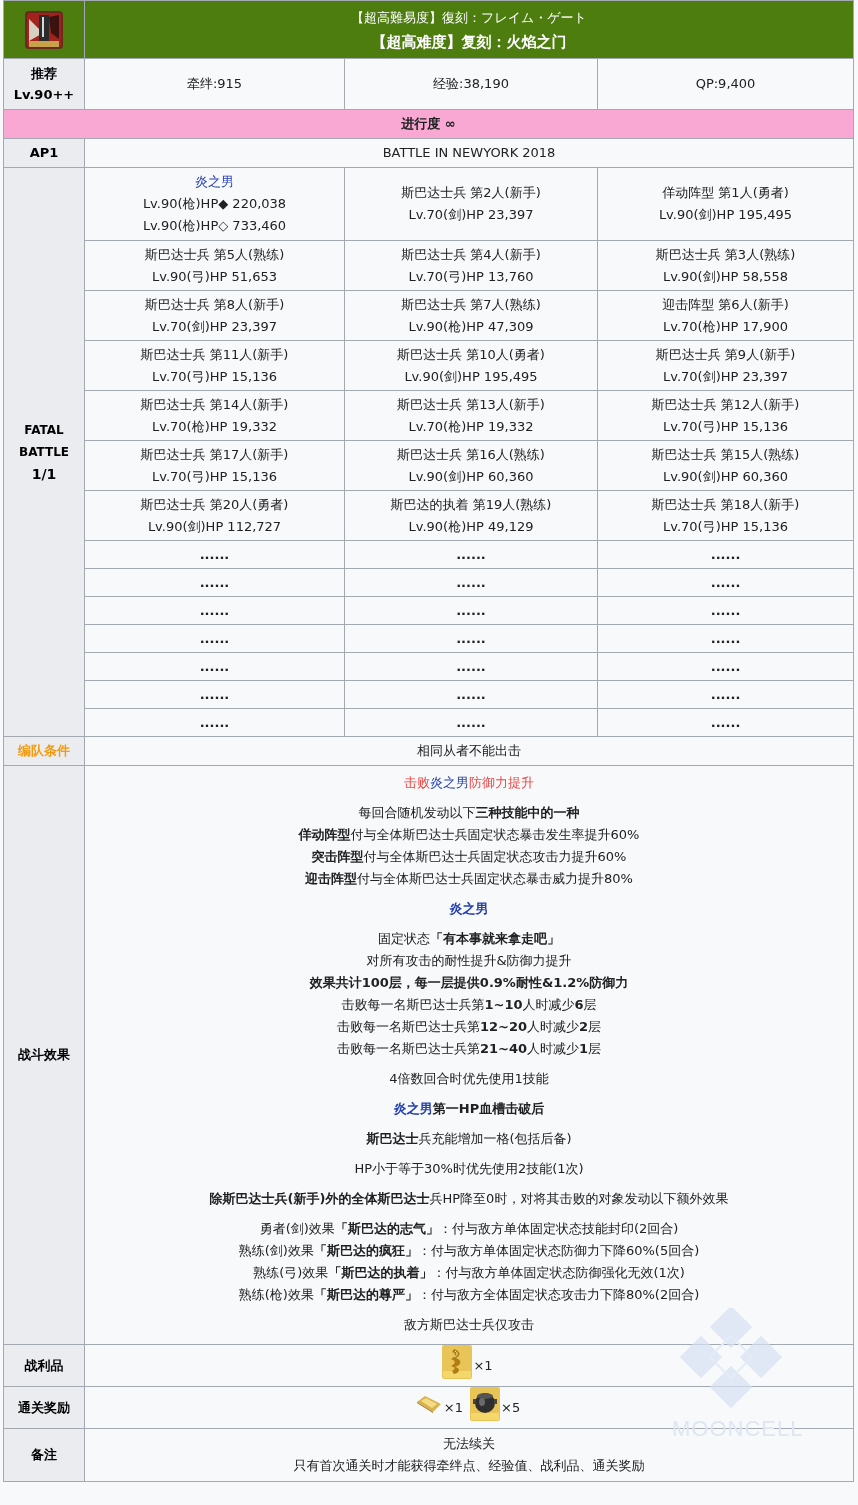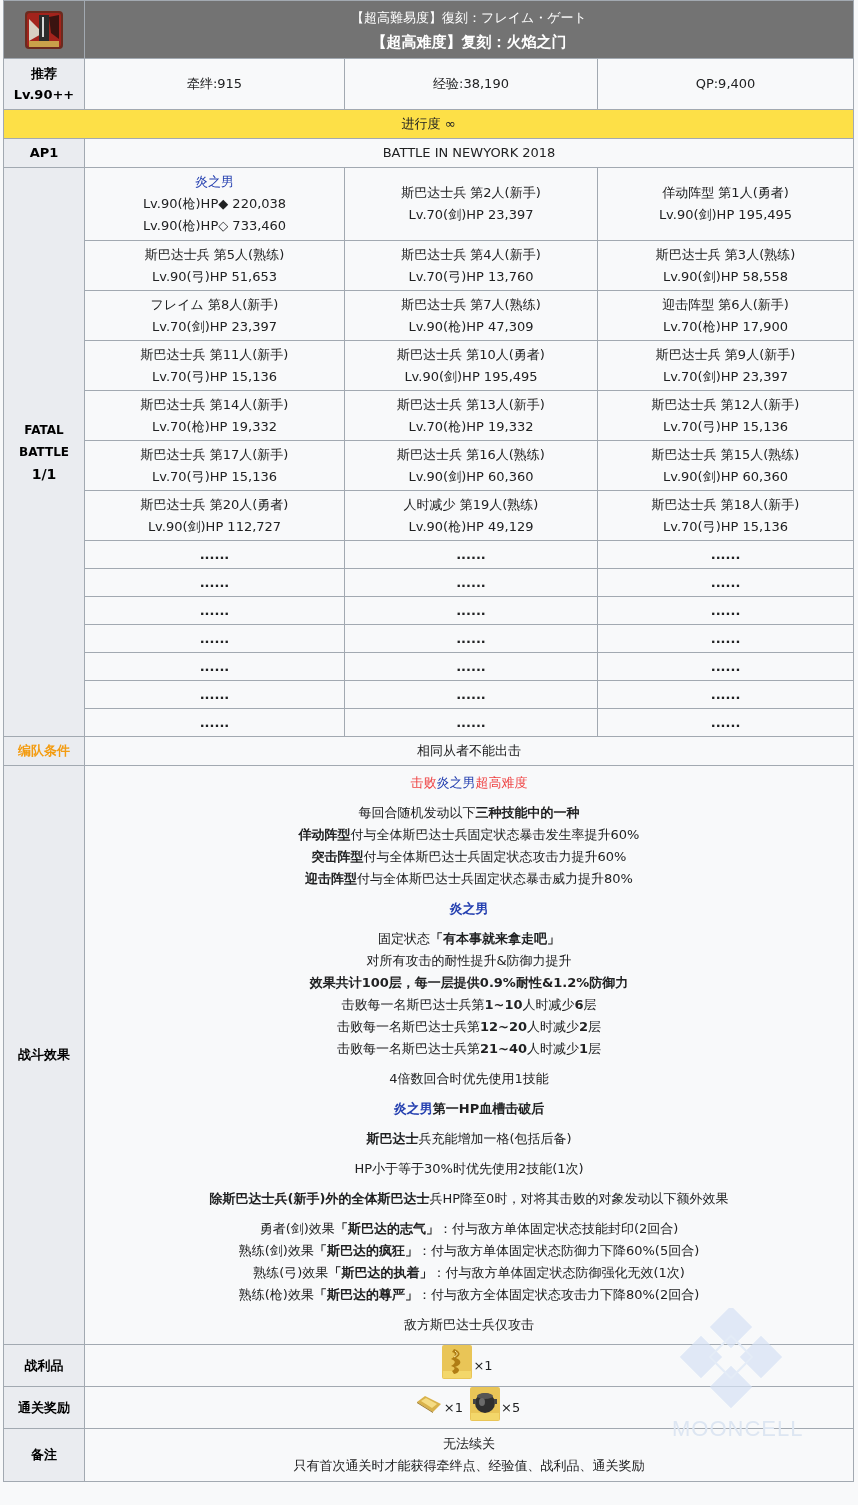--- a/index.html
+++ b/index.html
@@ -10,25 +10,25 @@
   }
   table.quest {
     position: absolute; left: 3px; top: 0; width: 850px;
     border-collapse: collapse; table-layout: fixed; background: #f8f9fa;
   }
   table.quest td, table.quest th {
     border: 1px solid #a2a9b1; text-align: center; vertical-align: middle;
     padding: 0 4px; line-height: 22px;
   }
   th.lbl { background: #eaecf0; font-weight: bold; color: #000000; font-size: 13px; }
-  .hdr-row td { background: #737373; border-color: #663399; color: #fff; }
+  .hdr-row td { background: #4d7c0f; border-color: #663399; color: #fff; }
   .hdr-icon-cell { padding: 6px 0 !important; }
   .title-jp { font-size: 13px; line-height: 20px; padding-top: 4px; }
   .title-cn { font-size: 15px; font-weight: bold; line-height: 28px; }
-  .section-row th { background: #fde047; font-weight: normal; height: 30px; }
+  .section-row th { background: #f9a8d4; font-weight: bold; height: 30px; }
   .enemy-cell { height: 49px; line-height: 22px; }
   .enemy-name-link { color: #2540b0; }
   .dots { height: 27px; line-height: 16px; font-weight: bold; letter-spacing: 0; }
   .formation-lbl { color: #f39c12 !important; }
   .effects { padding: 6px 4px 8px !important; line-height: 22px; }
   .effects p { margin: 0; }
   .effects .gap { height: 8px; }
   .green { color: #ef4444; text-align: right; }
   .blue { color: #2540b0; font-weight: bold; }
   .blue-n { color: #2540b0; }
@@ -116,21 +116,21 @@
           <div>斯巴达士兵 第4人(新手)</div>
           <div>Lv.70(弓)HP 13,760</div>
         </td>
     <td>
           <div>斯巴达士兵 第3人(熟练)</div>
           <div>Lv.90(剑)HP 58,558</div>
         </td>
   </tr>
   <tr>
     <td class="enemy-cell">
-          <div>フレイム 第8人(新手)</div>
+          <div>斯巴达士兵 第8人(新手)</div>
           <div>Lv.70(剑)HP 23,397</div>
         </td>
     <td>
           <div>斯巴达士兵 第7人(熟练)</div>
           <div>Lv.90(枪)HP 47,309</div>
         </td>
     <td>
           <div>迎击阵型 第6人(新手)</div>
           <div>Lv.70(枪)HP 17,900</div>
         </td>
@@ -176,21 +176,21 @@
           <div>斯巴达士兵 第15人(熟练)</div>
           <div>Lv.90(剑)HP 60,360</div>
         </td>
   </tr>
   <tr>
     <td class="enemy-cell">
           <div>斯巴达士兵 第20人(勇者)</div>
           <div>Lv.90(剑)HP 112,727</div>
         </td>
     <td>
-          <div>人时减少 第19人(熟练)</div>
+          <div>斯巴达的执着 第19人(熟练)</div>
           <div>Lv.90(枪)HP 49,129</div>
         </td>
     <td>
           <div>斯巴达士兵 第18人(新手)</div>
           <div>Lv.70(弓)HP 15,136</div>
         </td>
   </tr>
 
   <tr>
         <td class="dots">......</td>
@@ -229,21 +229,21 @@
       </tr>
 
   <tr>
     <th class="lbl formation-lbl" style="height:28px">编队条件</th>
     <td colspan="3">相同从者不能出击</td>
   </tr>
 
   <tr>
     <th class="lbl">战斗效果</th>
     <td colspan="3" class="effects">
-      <p><span class="green">击败</span><span class="blue-n">炎之男</span><span class="green">超高难度</span></p>
+      <p><span class="green">击败</span><span class="blue-n">炎之男</span><span class="green">防御力提升</span></p>
       <div class="gap"></div>
       <p><span>每回合随机发动以下</span><b>三种技能中的一种</b></p>
       <p><b>佯动阵型</b><span>付与全体斯巴达士兵固定状态暴击发生率提升60%</span></p>
       <p><b>突击阵型</b><span>付与全体斯巴达士兵固定状态攻击力提升60%</span></p>
       <p><b>迎击阵型</b><span>付与全体斯巴达士兵固定状态暴击威力提升80%</span></p>
       <div class="gap"></div>
       <p class="blue">炎之男</p>
       <div class="gap"></div>
       <p><span>固定状态</span><b>「有本事就来拿走吧」</b></p>
       <p>对所有攻击的耐性提升&amp;防御力提升</p>

